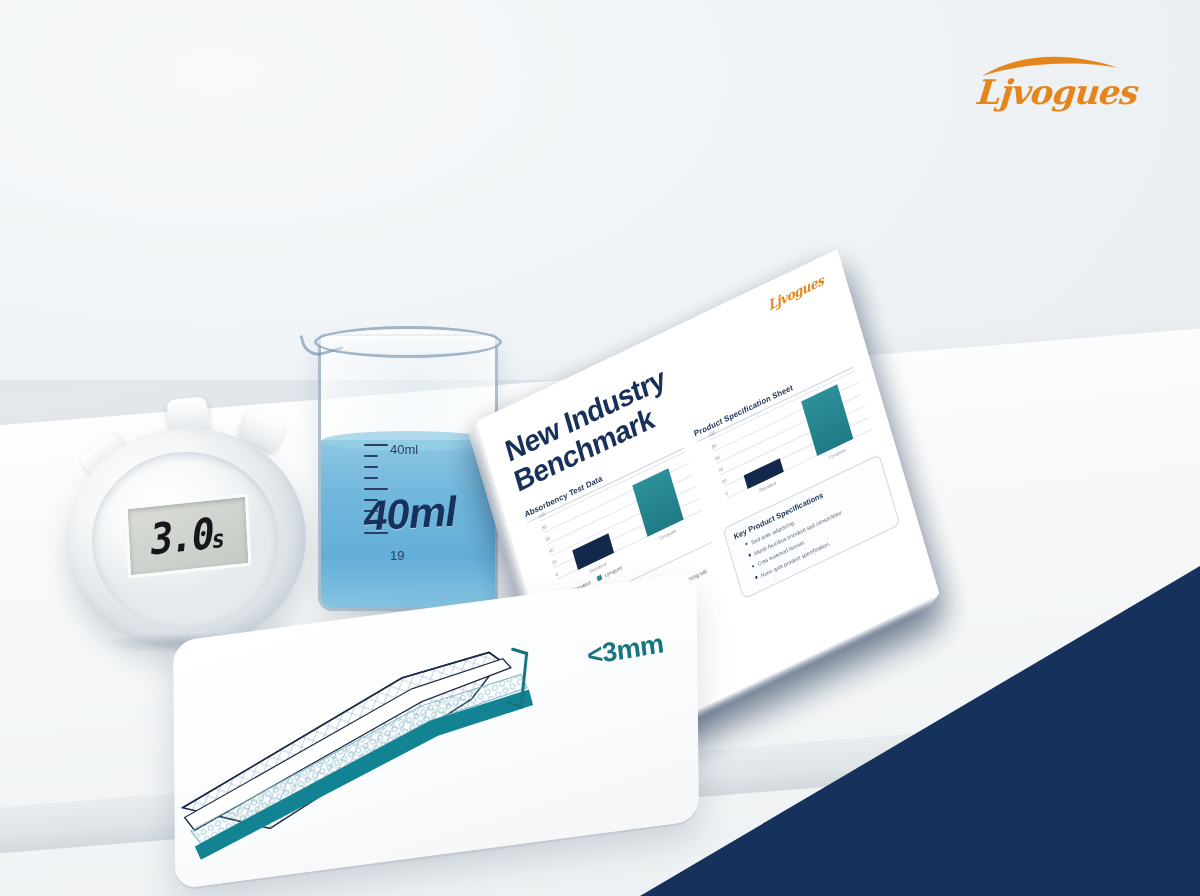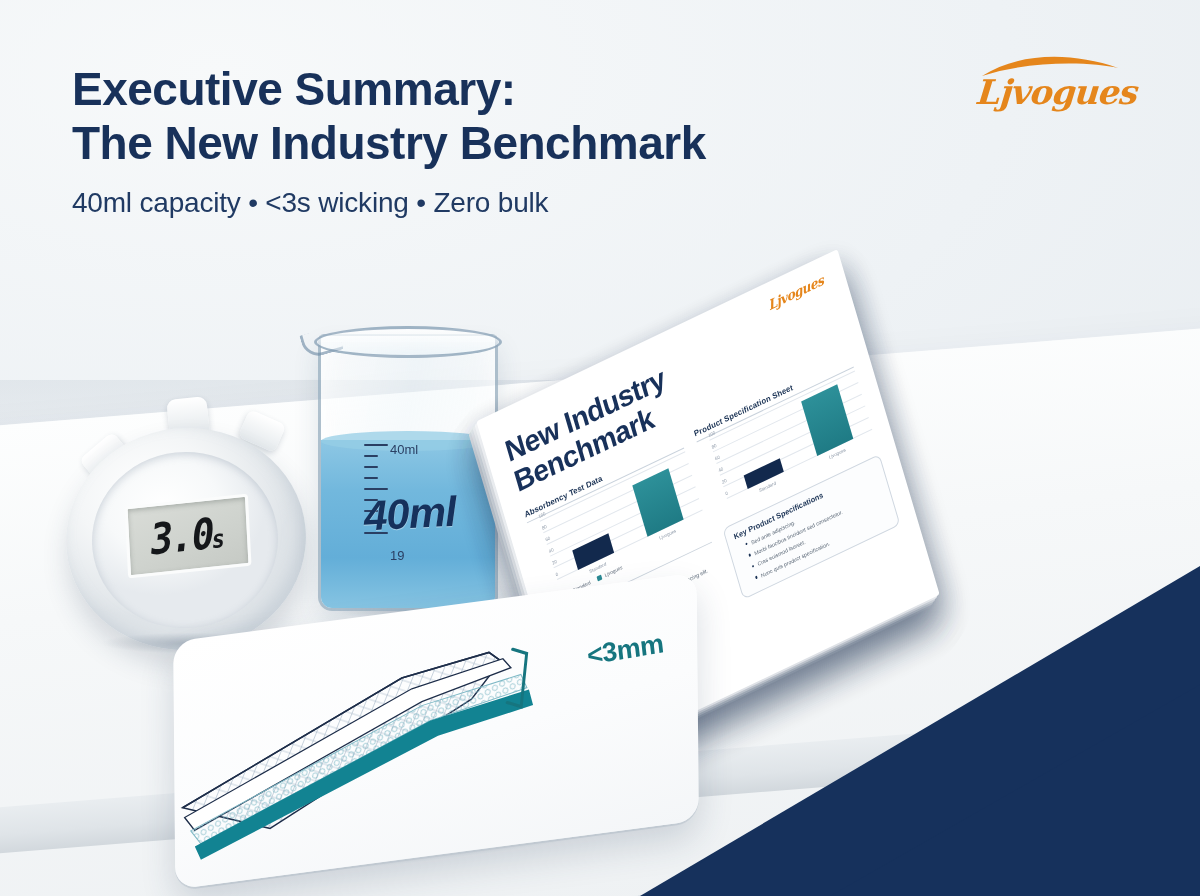--- a/index.html
+++ b/index.html
@@ -236,25 +236,20 @@
 
 <div id="stage">
 
   <div class="bg-wall"></div>
   <div class="wall-shadow"></div>
   <div class="table-top"></div>
   <div class="table-edge"></div>
   <div class="navy-corner"></div>
   <div class="navy-corner2"></div>
 
-  <div class="header">
-    <h1 class="headline">Executive Summary:
-The New Industry Benchmark</h1>
-    <p class="subhead">40ml capacity • &lt;3s wicking • Zero bulk</p>
-  </div>
 
   <div class="brand">
     <svg width="180" height="26" viewBox="0 0 180 26">
       <path d="M14 20 C 52 -4, 104 -4, 150 12 C 124 6, 62 4, 14 20 Z" fill="#e5861c"></path>
     </svg>
     <div class="brand-word">Ljvogues</div>
   </div>
 
   <div class="stopwatch">
     <div class="sw-btn top"></div>

